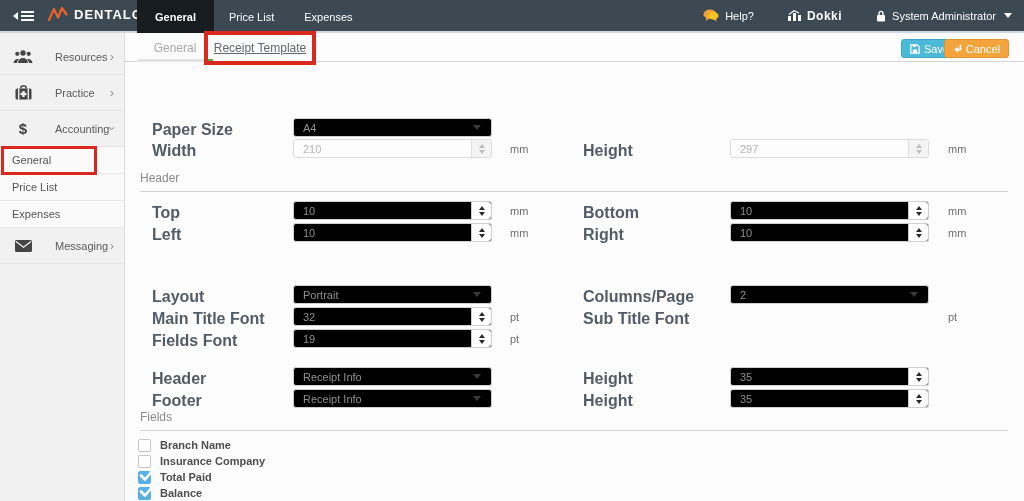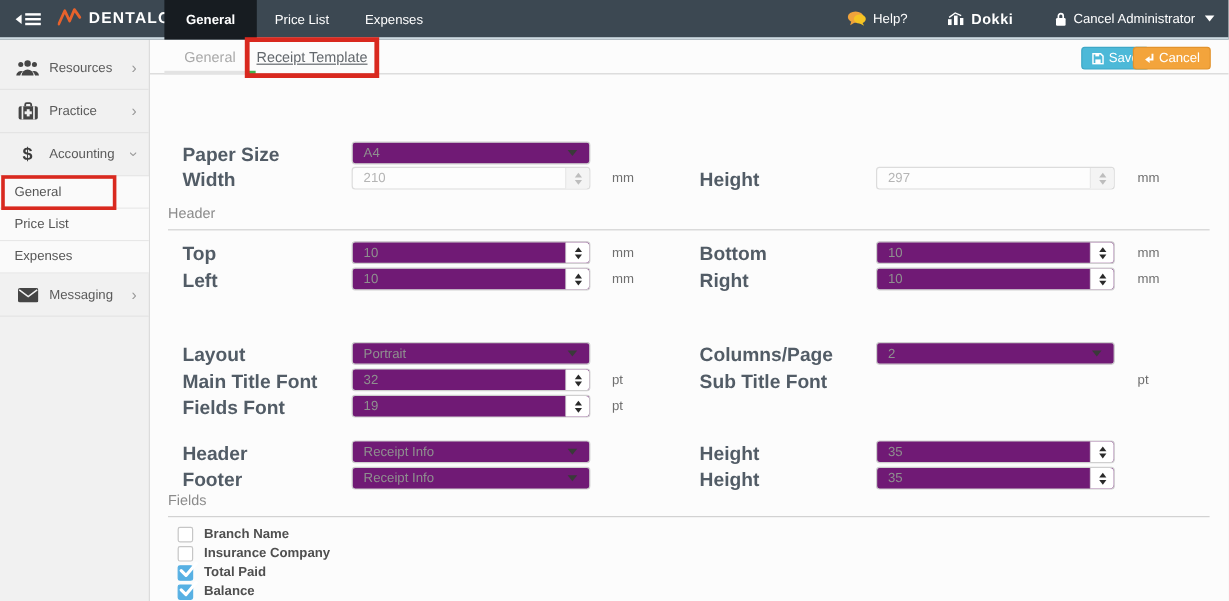--- a/index.html
+++ b/index.html
@@ -21,21 +21,21 @@
   .tr-item{display:flex;align-items:center;gap:6px;color:#fff;font-size:11px;cursor:pointer;}
   .tr-item .acct{font-size:12px;font-weight:bold;letter-spacing:.5px;}
   .caret-down{width:0;height:0;border-top:5px solid #fff;border-left:4px solid transparent;border-right:4px solid transparent;margin-left:2px;}
 
   
   .sidebar{position:absolute;left:0;top:33px;width:125px;height:468px;background:#f1f1f1;
     border-right:1px solid #dcdcdc;box-sizing:border-box;padding-top:6px;}
   .side-item{display:flex;align-items:center;height:36px;border-bottom:1px solid #e4e4e4;
     padding:0 10px 0 12px;cursor:pointer;box-sizing:border-box;}
   .side-item .s-icon{width:22px;display:flex;justify-content:center;color:#454545;}
-  .side-item .s-label{margin-left:7px;font-size:11px;color:#5a5a5a;flex:1;}
+  .side-item .s-label{margin-left:21px;font-size:11px;color:#5a5a5a;flex:1;}
   .side-item .s-chev{color:#9a9a9a;font-size:13px;line-height:1;}
   .s-chev.down{display:inline-block;transform:rotate(90deg);}
   .side-sub{display:flex;align-items:center;height:27px;background:#fafafa;border-bottom:1px solid #e7e7e7;
     padding:0 12px;font-size:11px;color:#555;cursor:pointer;box-sizing:border-box;}
   .dollar{font-size:15px;font-weight:bold;color:#3d3d3d;line-height:1;}
 
   
   .content{position:absolute;left:125px;top:33px;width:899px;height:468px;background:#fcfcfc;}
   .tabbar{position:absolute;left:0;top:0;width:100%;height:29px;border-bottom:1px solid #d5d5d5;box-sizing:border-box;}
   .ctab{position:absolute;top:0;height:29px;display:flex;align-items:center;justify-content:center;
@@ -48,36 +48,36 @@
     border-radius:3px;color:#fff;font-size:11px;cursor:pointer;box-sizing:border-box;}
   .btn.save{right:66px;background:#4cb9d8;border:1px solid #3ea7c6;}
   .btn.cancel{right:15px;background:#f3a43c;border:1px solid #e2932d;}
 
   .section-title{position:absolute;left:15px;width:868px;font-size:12px;color:#8b8b8b;
     padding-bottom:6px;border-bottom:1px solid #d2d2d2;}
   .row{position:absolute;left:0;width:899px;height:19px;}
   .lbl{position:absolute;top:3px;font-size:16px;font-weight:bold;color:#525c66;}
   .unit{position:absolute;top:4px;font-size:11px;color:#6f6f6f;}
   .ll{left:27px;} .lu{left:385px;} .rl{left:458px;} .ru{left:823px;}
-  .ctrl{position:absolute;top:0;height:19px;box-sizing:border-box;background:#701a75;
+  .ctrl{position:absolute;top:0;height:19px;box-sizing:border-box;background:#000000;
     border:1px solid #cfcfcf;border-radius:3px;display:flex;align-items:center;cursor:pointer;}
   .lc{left:168px;width:199px;} .rc{left:605px;width:199px;}
   .ctrl .val{flex:1;padding-left:9px;font-size:11px;color:#8f8f8f;}
   .select .sel-caret{width:0;height:0;border-top:5px solid #3a3a3a;border-left:4px solid transparent;
     border-right:4px solid transparent;margin-right:10px;}
   .spinner{width:19px;align-self:stretch;border-left:1px solid #cfcfcf;display:flex;flex-direction:column;
     align-items:center;justify-content:center;gap:2px;background:#fff;border-radius:0 3px 3px 0;}
   .sp-up{width:0;height:0;border-bottom:4px solid #2a2a2a;border-left:3.5px solid transparent;border-right:3.5px solid transparent;}
   .sp-dn{width:0;height:0;border-top:4px solid #2a2a2a;border-left:3.5px solid transparent;border-right:3.5px solid transparent;}
   .ctrl.disabled{border-color:#dcdcdc;background:#fdfdfd;cursor:default;}
   .ctrl.disabled .val{color:#b5b5b5;}
   .ctrl.disabled .spinner{background:#f4f4f4;border-left-color:#e0e0e0;}
   .ctrl.disabled .sp-up{border-bottom-color:#bdbdbd;} .ctrl.disabled .sp-dn{border-top-color:#bdbdbd;}
 
-  .check-row{position:absolute;left:23px;height:14px;display:flex;align-items:center;}
+  .check-row{position:absolute;left:13px;height:14px;display:flex;align-items:center;}
   .checkbox{position:relative;width:13px;height:13px;box-sizing:border-box;background:#fff;
     border:1px solid #c6c6c6;border-radius:2px;cursor:pointer;}
   .checkbox .tick{display:none;position:absolute;left:0;top:-4px;}
   .checkbox.checked{background:#57b0e3;border-color:#57b0e3;}
   .checkbox.checked .tick{display:block;}
   .check-label{margin-left:9px;font-size:11px;font-weight:bold;color:#4f4f4f;}
 
   .annotation{position:absolute;box-sizing:border-box;z-index:20;pointer-events:none;}
   .ann-receipt{left:204px;top:31px;width:112px;height:34px;border:4px solid #d9291f;}
   .ann-general{left:1px;top:146px;width:96px;height:29px;border:3px solid #d9291f;}
@@ -124,21 +124,21 @@
           <rect x="10" y="5" width="3" height="6" fill="#fff"></rect>
           <polyline points="1,4.5 6,0.8 11,3" fill="none" stroke="#fff" stroke-width="1.2"></polyline>
         </svg>
         <span class="acct">Dokki</span>
       </div>
       <div class="tr-item">
         <svg width="10" height="12" viewBox="0 0 10 12">
           <rect x="1" y="5" width="8" height="6.5" rx="1" fill="#fff"></rect>
           <path d="M3 5 V3.4 a2 2 0 0 1 4 0 V5" stroke="#fff" stroke-width="1.4" fill="none"></path>
         </svg>
-        <span>Cancel Administrator</span>
+        <span>System Administrator</span>
         <span class="caret-down"></span>
       </div>
     </div>
   </header>
 
   <aside class="sidebar">
     <div class="side-item">
       <span class="s-icon">
         <svg width="20" height="14" viewBox="0 0 20 14" fill="#454545">
           <circle cx="10" cy="3" r="2.7"></circle>

